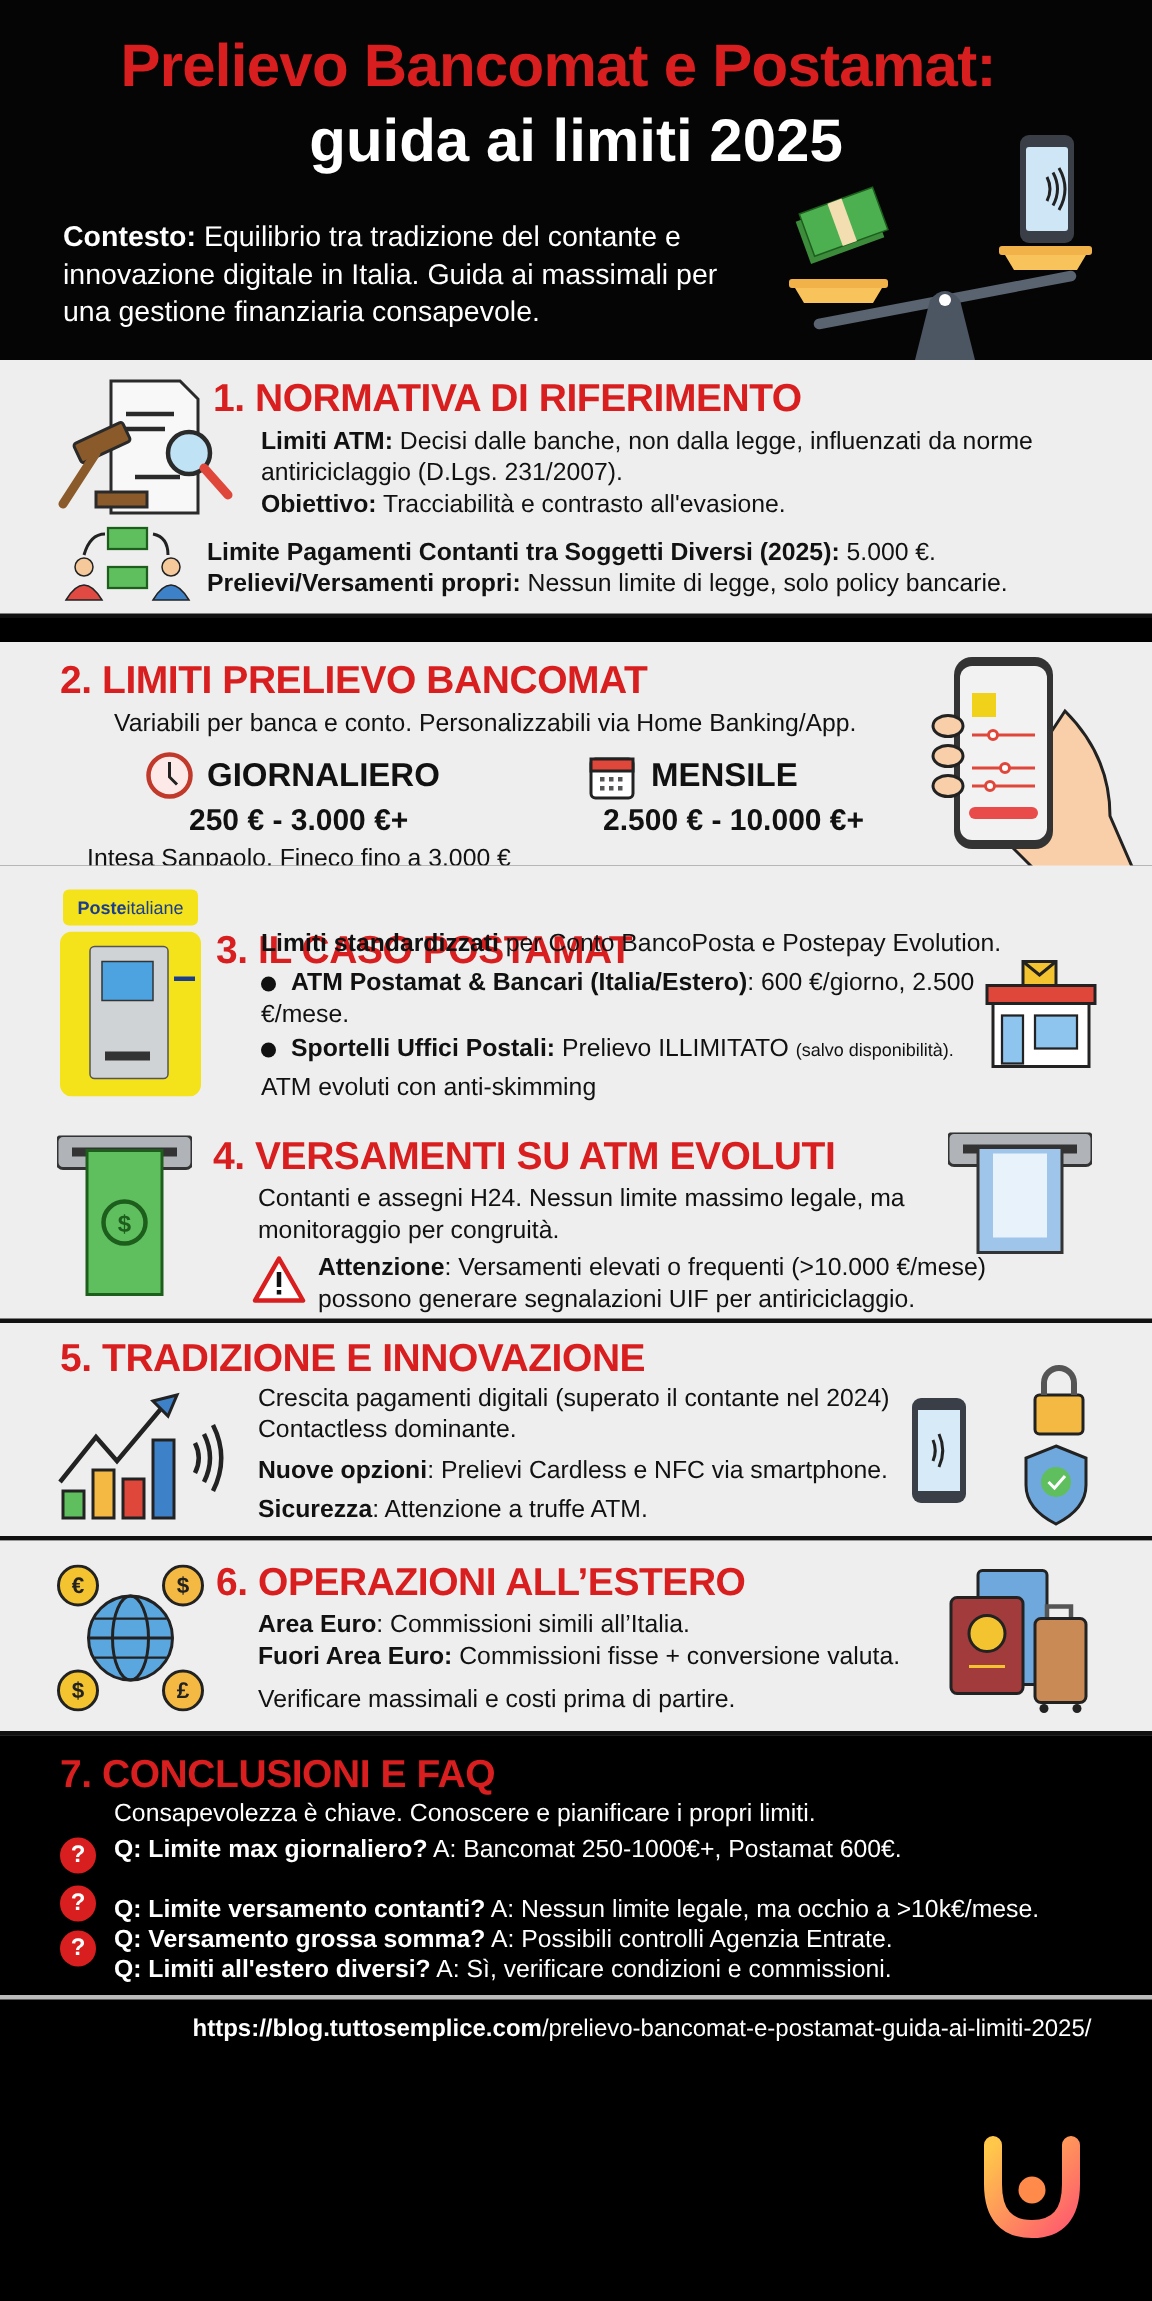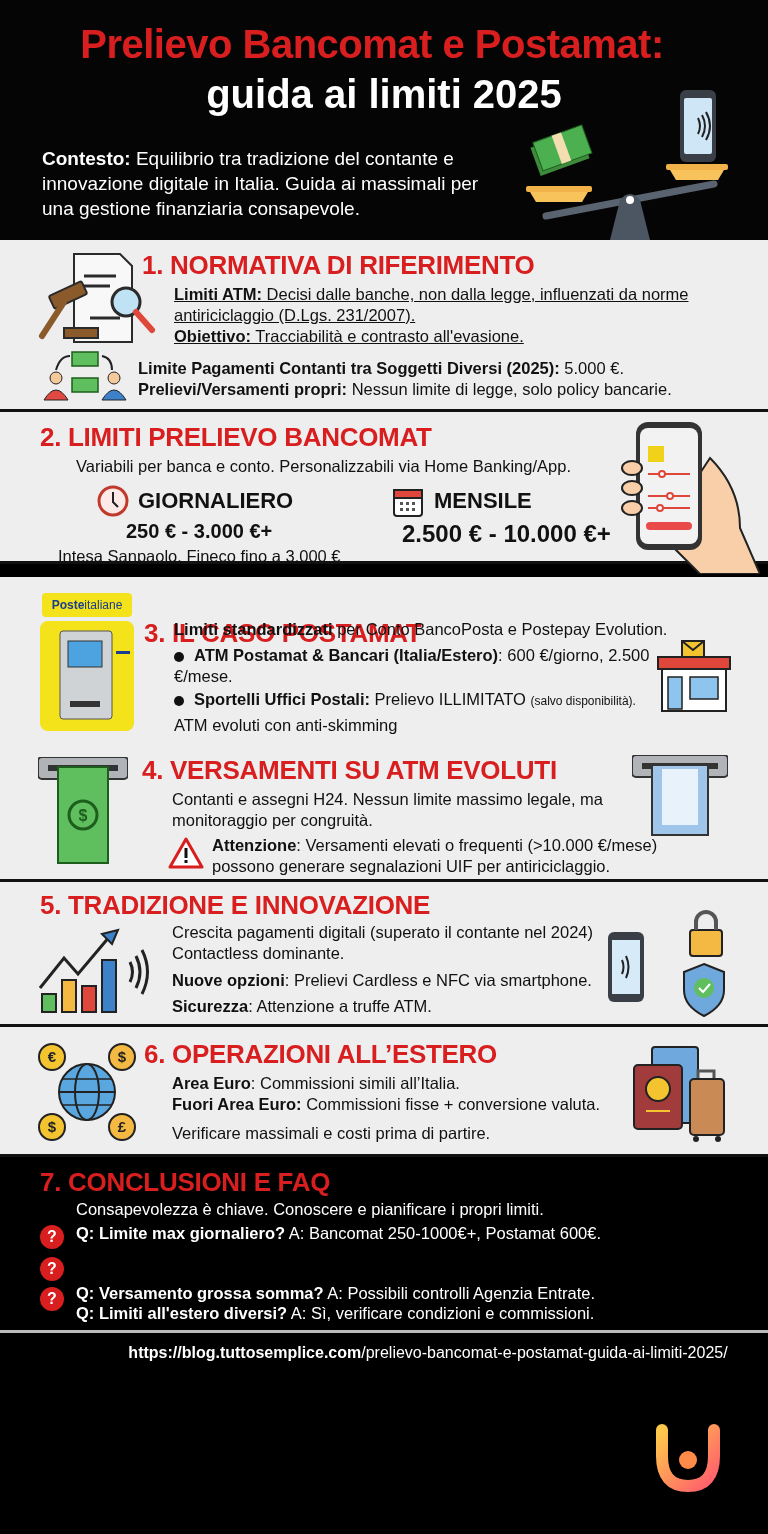--- a/index.html
+++ b/index.html
@@ -57,41 +57,41 @@
     <line x1="46" y1="26" x2="78" y2="26" stroke="#2a2a2a" stroke-width="3"></line>
     <line x1="46" y1="36" x2="72" y2="36" stroke="#2a2a2a" stroke-width="3"></line>
     <line x1="52" y1="68" x2="82" y2="68" stroke="#2a2a2a" stroke-width="3"></line>
     <circle cx="88" cy="52" r="14" fill="#bfe2f5" stroke="#2a2a2a" stroke-width="3"></circle>
     <line x1="98" y1="62" x2="114" y2="80" stroke="#e0473b" stroke-width="6" stroke-linecap="round"></line>
     <rect x="12" y="38" width="36" height="14" rx="2" fill="#8b5a2b" stroke="#2a2a2a" stroke-width="2" transform="rotate(-25 30 45)"></rect>
     <line x1="26" y1="52" x2="4" y2="86" stroke="#8b5a2b" stroke-width="6" stroke-linecap="round"></line>
     <rect x="26" y="78" width="34" height="10" fill="#8b5a2b" stroke="#2a2a2a" stroke-width="2"></rect>
   </svg>
   <div class="sec-title" style="left:142px;top:10px;">1. NORMATIVA DI RIFERIMENTO</div>
-  <div class="txt" style="left:174px;top:44px;width:520px;text-decoration:underline;">
+  <div class="txt" style="left:174px;top:44px;width:520px;">
     <b>Limiti ATM:</b><span> Decisi dalle banche, non dalla legge, influenzati da norme antiriciclaggio (D.Lgs. 231/2007).</span><br>
     <b>Obiettivo:</b><span> Tracciabilità e contrasto all'evasione.</span>
   </div>
   <svg style="position:absolute;left:42px;top:108px" width="86" height="54" viewBox="0 0 86 54">
     <rect x="30" y="4" width="26" height="14" fill="#5fbf5f" stroke="#1d5e1d" stroke-width="1.5"></rect>
     <rect x="30" y="30" width="26" height="14" fill="#5fbf5f" stroke="#1d5e1d" stroke-width="1.5"></rect>
     <path d="M14 22 q4 -14 14 -14" stroke="#222" stroke-width="2" fill="none"></path>
     <path d="M60 8 q10 2 10 14" stroke="#222" stroke-width="2" fill="none"></path>
     <circle cx="14" cy="30" r="6" fill="#f6c99b" stroke="#222"></circle>
     <path d="M2 52 q12 -20 24 0 z" fill="#e04a43" stroke="#222"></path>
     <circle cx="72" cy="30" r="6" fill="#f6c99b" stroke="#222"></circle>
     <path d="M60 52 q12 -20 24 0 z" fill="#3d82c9" stroke="#222"></path>
   </svg>
   <div class="txt" style="left:138px;top:118px;width:620px;">
     <b>Limite Pagamenti Contanti tra Soggetti Diversi (2025):</b><span> 5.000 €.</span><br>
     <b>Prelievi/Versamenti propri:</b><span> Nessun limite di legge, solo policy bancarie.</span>
   </div>
 </div>
 
-<div class="section" style="top:412px;height:152px;">
+<div class="section" style="top:428px;height:152px;">
   <div class="sec-title" style="left:40px;top:10px;">2. LIMITI PRELIEVO BANCOMAT</div>
   <div class="txt" style="left:76px;top:44px;width:560px;">Variabili per banca e conto. Personalizzabili via Home Banking/App.</div>
   <svg style="position:absolute;left:96px;top:72px" width="34" height="34" viewBox="0 0 34 34">
     <circle cx="17" cy="17" r="14" fill="#fde9e7" stroke="#c0392b" stroke-width="3"></circle>
     <path d="M17 8 v10 l5 5" stroke="#222" stroke-width="2" fill="none"></path>
   </svg>
   <div class="big" style="left:138px;top:76px;">GIORNALIERO</div>
   <div class="big" style="left:126px;top:108px;font-size:20px;">250 € - 3.000 €+</div>
   <div class="txt" style="left:58px;top:134px;">Intesa Sanpaolo, Fineco fino a 3.000 €</div>
   <svg style="position:absolute;left:392px;top:72px" width="32" height="34" viewBox="0 0 32 34">
@@ -100,21 +100,21 @@
     <g fill="#555">
         <rect x="8" y="18" width="3" height="3"></rect>
         <rect x="14" y="18" width="3" height="3"></rect>
         <rect x="20" y="18" width="3" height="3"></rect>
         <rect x="8" y="24" width="3" height="3"></rect>
         <rect x="14" y="24" width="3" height="3"></rect>
         <rect x="20" y="24" width="3" height="3"></rect>
       </g>
   </svg>
   <div class="big" style="left:434px;top:76px;">MENSILE</div>
-  <div class="big" style="left:402px;top:108px;font-size:24px;">2.500 € - 10.000 €+</div>
+  <div class="big" style="left:402px;top:108px;font-size:20px;">2.500 € - 10.000 €+</div>
   <svg style="position:absolute;left:620px;top:6px" width="140" height="156" viewBox="0 0 140 156">
     <path d="M90 40 q30 30 30 70 l20 46 h-60 l-40 -40 z" fill="#f8cfa8" stroke="#222" stroke-width="2"></path>
     <rect x="16" y="4" width="66" height="128" rx="12" fill="#333"></rect>
     <rect x="20" y="10" width="58" height="116" rx="8" fill="#f2f2f2"></rect>
     <rect x="28" y="28" width="16" height="16" fill="#f0d21a"></rect>
     <line x1="28" y1="56" x2="70" y2="56" stroke="#e0473b" stroke-width="2"></line>
       <circle cx="42" cy="56" r="3" fill="#fff" stroke="#e0473b" stroke-width="2"></circle>
     <line x1="28" y1="78" x2="70" y2="78" stroke="#e0473b" stroke-width="2"></line>
       <circle cx="50" cy="78" r="3" fill="#fff" stroke="#e0473b" stroke-width="2"></circle>
     <line x1="28" y1="90" x2="70" y2="90" stroke="#e0473b" stroke-width="2"></line>
@@ -250,20 +250,21 @@
   </svg>
 </div>
 
 <div class="faq">
   <div class="sec-title" style="left:40px;top:10px;">7. CONCLUSIONI E FAQ</div>
   <div class="txt" style="left:76px;top:42px;">Consapevolezza è chiave. Conoscere e pianificare i propri limiti.</div>
   <div class="qicon" style="left:40px;top:68px;">?</div>
   <div class="qicon" style="left:40px;top:100px;">?</div>
   <div class="qicon" style="left:40px;top:130px;">?</div>
   <div class="txt" style="left:76px;top:66px;"><b>Q: Limite max giornaliero?</b><span> A: Bancomat 250-1000€+, Postamat 600€.</span></div>
+  <div class="txt" style="left:76px;top:106px;"><b>Q: Limite versamento contanti?</b><span> A: Nessun limite legale, ma occhio a &gt;10k€/mese.</span></div>
   <div class="txt" style="left:76px;top:126px;"><b>Q: Versamento grossa somma?</b><span> A: Possibili controlli Agenzia Entrate.</span></div>
   <div class="txt" style="left:76px;top:146px;"><b>Q: Limiti all'estero diversi?</b><span> A: Sì, verificare condizioni e commissioni.</span></div>
 </div>
 
 <div class="url">
   <b>https://blog.tuttosemplice.com</b><span>/prelievo-bancomat-e-postamat-guida-ai-limiti-2025/</span>
 </div>
 <svg style="position:absolute;left:652px;top:1424px" width="72" height="68" viewBox="0 0 72 68">
   <defs>
     <linearGradient id="lg1" x1="0" y1="0" x2="1" y2="1">

